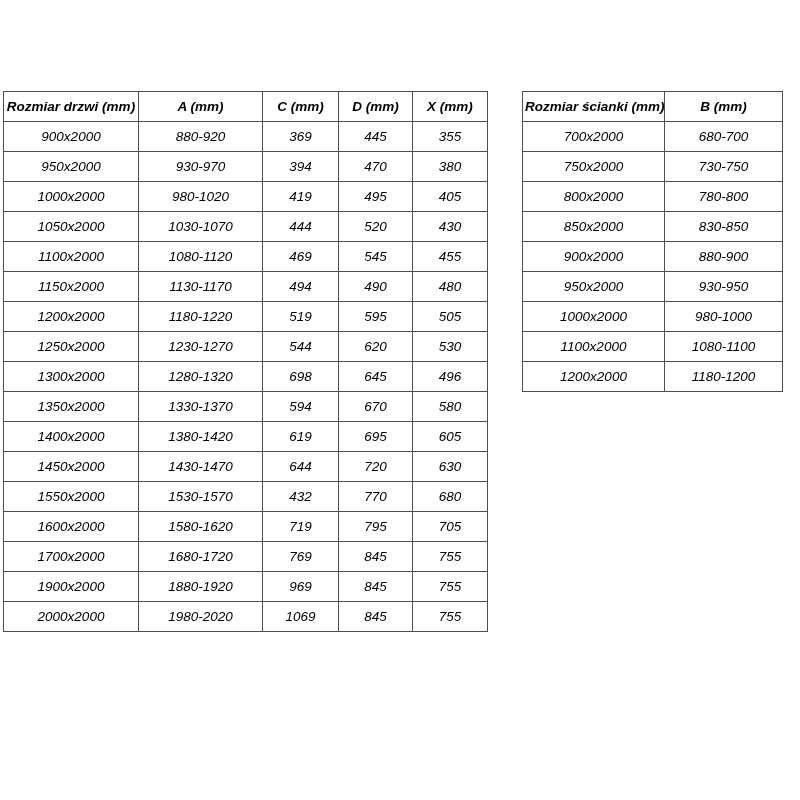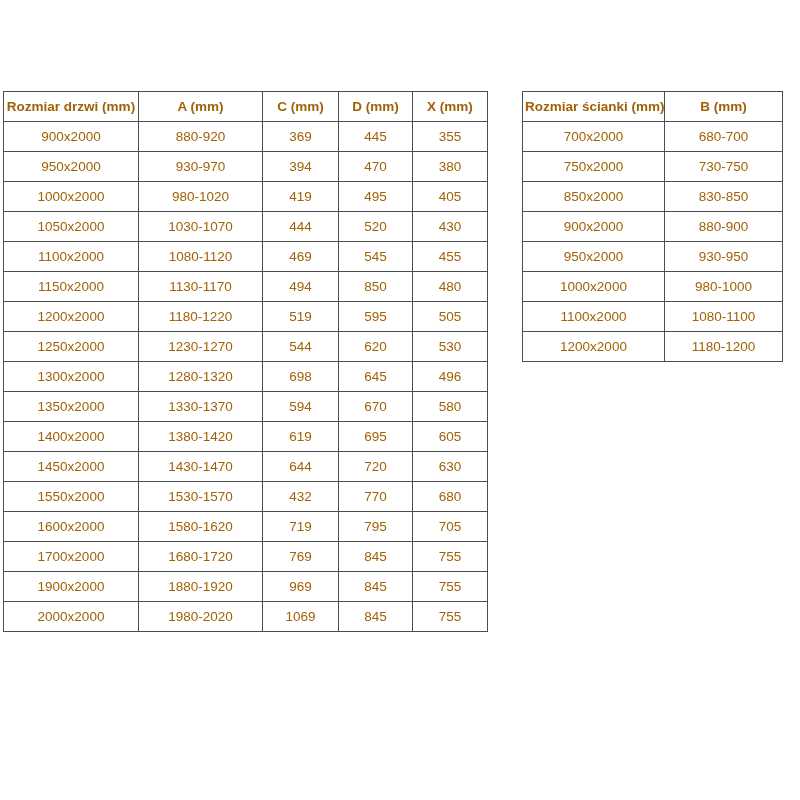--- a/index.html
+++ b/index.html
@@ -14,22 +14,23 @@
     position: relative;
     width: 800px;
     height: 800px;
     background: #ffffff;
     overflow: hidden;
   }
   table.spec {
     position: absolute;
     border-collapse: collapse;
     table-layout: fixed;
-    color: #a16207;
+    color: #000000;
     font-size: 13.5px;
+    font-style: italic;
   }
   table.spec th, table.spec td {
     border: 1px solid #4d4d4d;
     text-align: center;
     vertical-align: middle;
     height: 29px;
     padding: 0 2px;
     overflow: hidden;
     white-space: nowrap;
   }
@@ -95,21 +96,21 @@
           <td>1100x2000</td>
           <td>1080-1120</td>
           <td>469</td>
           <td>545</td>
           <td>455</td>
         </tr>
         <tr>
           <td>1150x2000</td>
           <td>1130-1170</td>
           <td>494</td>
-          <td>850</td>
+          <td>490</td>
           <td>480</td>
         </tr>
         <tr>
           <td>1200x2000</td>
           <td>1180-1220</td>
           <td>519</td>
           <td>595</td>
           <td>505</td>
         </tr>
         <tr>
@@ -199,20 +200,24 @@
     <tbody>
         <tr>
           <td>700x2000</td>
           <td>680-700</td>
         </tr>
         <tr>
           <td>750x2000</td>
           <td>730-750</td>
         </tr>
         <tr>
+          <td>800x2000</td>
+          <td>780-800</td>
+        </tr>
+        <tr>
           <td>850x2000</td>
           <td>830-850</td>
         </tr>
         <tr>
           <td>900x2000</td>
           <td>880-900</td>
         </tr>
         <tr>
           <td>950x2000</td>
           <td>930-950</td>

